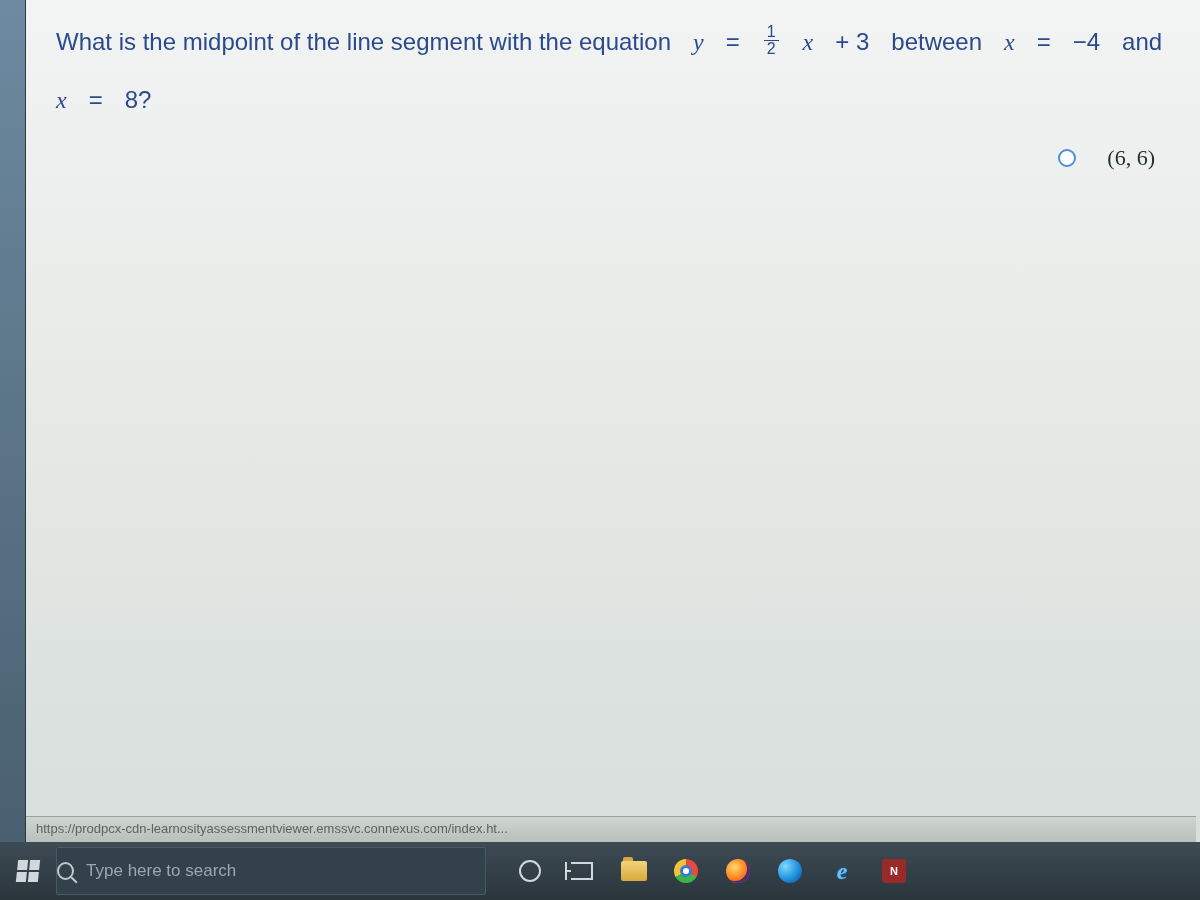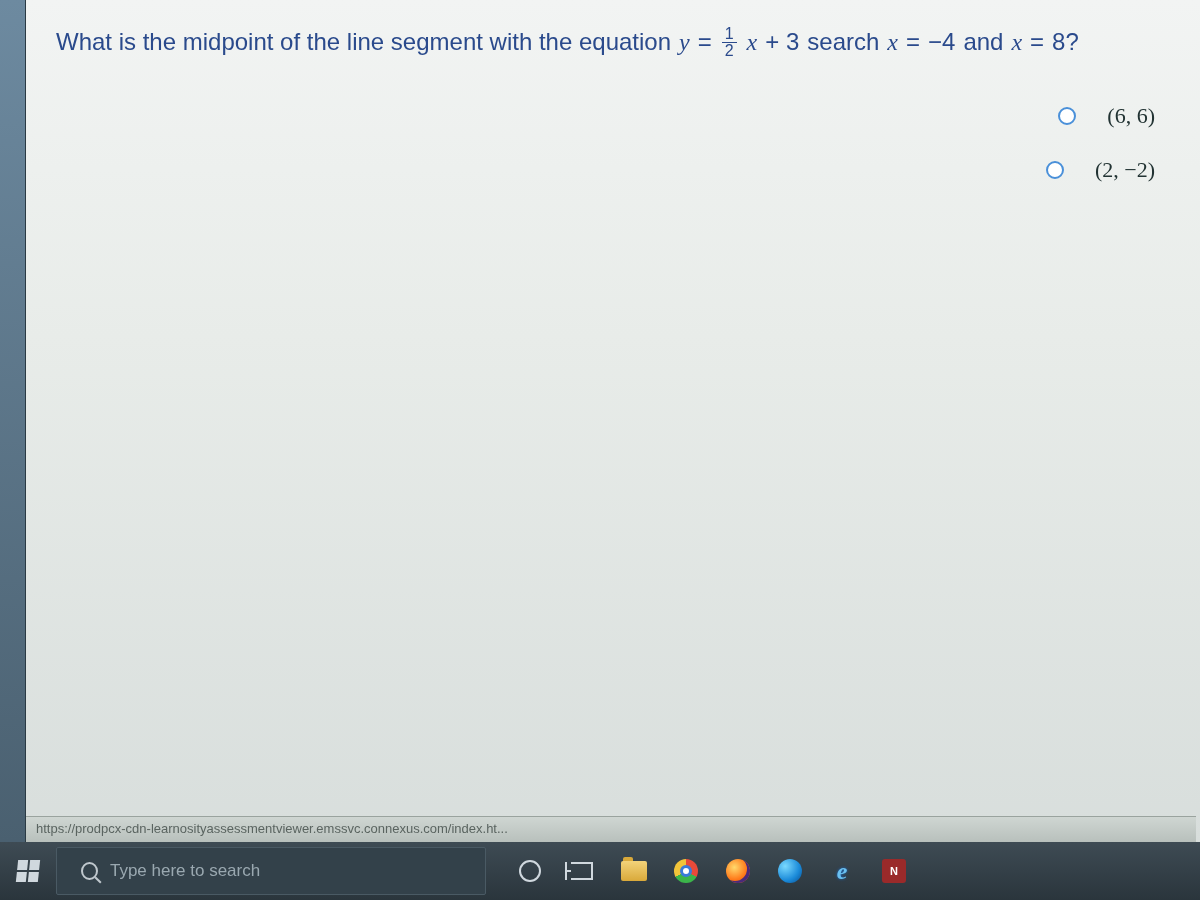--- a/index.html
+++ b/index.html
@@ -14,22 +14,22 @@
     border-right: 1px solid #2a3a44;
   }
   .content {
     position: absolute; left: 26px; right: 0; top: 0; bottom: 58px;
     background: linear-gradient(180deg, #f2f4f3 0%, #e8ece9 40%, #d8dedc 100%);
     padding: 24px 30px 0 30px;
     overflow: hidden;
   }
   .question {
     font-size: 24px; color: #2a4a8c; font-weight: 400;
-    margin-bottom: 32px; line-height: 1.5;
-    display: flex; flex-wrap: wrap; align-items: center; gap: 8px;
+    margin-bottom: 16px; line-height: 1.5;
+    display: flex; flex-wrap: wrap; gap: 22px;
   }
   .question .math-i { font-style: italic; font-family: Georgia, serif; }
   .frac { display: inline-flex; flex-direction: column; align-items: center; font-size: 16px; line-height: 1; vertical-align: middle; margin: 0 2px; }
   .frac .num { border-bottom: 1.5px solid #2a4a8c; padding: 0 3px; }
   .frac .den { padding: 0 3px; }
   .options { display: flex; flex-direction: column; gap: 6px; margin-left: 18px; }
   .option {
     display: flex; align-items: center; gap: 31px;
     padding: 10px 14px; border-radius: 3px;
     border: 1px solid transparent;
@@ -62,21 +62,21 @@
   }
   .start {
     width: 56px; height: 58px; display: flex; align-items: center; justify-content: center;
   }
   .winlogo { display: grid; grid-template-columns: 10px 10px; grid-template-rows: 10px 10px; gap: 2px; transform: skewX(-6deg); }
   .winlogo span { background: #d0d8de; }
   .searchbox {
     display: flex; align-items: center; gap: 12px;
     width: 430px; height: 48px; margin: 5px 0;
     background: #33414a; border: 1px solid #4a5a64; border-radius: 2px;
-    padding: 0 24px; color: #c0c8ce;
+    padding: 0 0; color: #c0c8ce;
   }
   .search-icon { width: 18px; height: 18px; border: 2px solid #c0c8ce; border-radius: 50%; position: relative; }
   .search-icon::after { content: ""; position: absolute; width: 8px; height: 2px; background: #c0c8ce; transform: rotate(45deg); bottom: -3px; right: -6px; }
   .task-icons { display: flex; align-items: center; gap: 4px; margin-left: 20px; }
   .ticon { width: 48px; height: 48px; display: flex; align-items: center; justify-content: center; }
   .cortana { width: 22px; height: 22px; border: 2px solid #d0d8de; border-radius: 50%; }
   .tasks-icon { width: 22px; height: 18px; border: 2px solid #d0d8de; border-left: none; position: relative; }
   .tasks-icon::before { content: ""; position: absolute; left: -6px; top: -2px; bottom: -2px; width: 2px; background: #d0d8de; }
   .tasks-icon::after { content: ""; position: absolute; left: -4px; top: 50%; width: 4px; height: 2px; background: #d0d8de; transform: translateY(-50%); }
   .explorer { width: 26px; height: 20px; background: linear-gradient(#f3d37a, #d9a93a); border-radius: 2px; position: relative; }
@@ -99,38 +99,34 @@
   <div class="question">
     <span>What is the midpoint of the line segment with the equation </span>
     <span class="math-i">y</span>
     <span> = </span>
     <span class="frac">
       <span class="num">1</span>
       <span class="den">2</span>
     </span>
     <span class="math-i">x</span>
     <span> + 3</span>
-    <span> search </span>
+    <span> between </span>
     <span class="math-i">x</span>
     <span> = </span>
     <span>−4</span>
     <span> and </span>
     <span class="math-i">x</span>
     <span> = </span>
     <span>8?</span>
   </div>
 
   <div class="options">
     <label class="option">
       <span class="radio"></span>
       <span class="option-text">(6, 6)</span>
-    </label>
-    <label class="option">
-      <span class="radio"></span>
-      <span class="option-text">(2, −2)</span>
     </label>
   </div>
 </div>
 
 <div class="statusbar">
   <span>https://prodpcx-cdn-learnosityassessmentviewer.emssvc.connexus.com/index.ht...</span>
 </div>
 
 <div class="taskbar">
   <div class="start">

